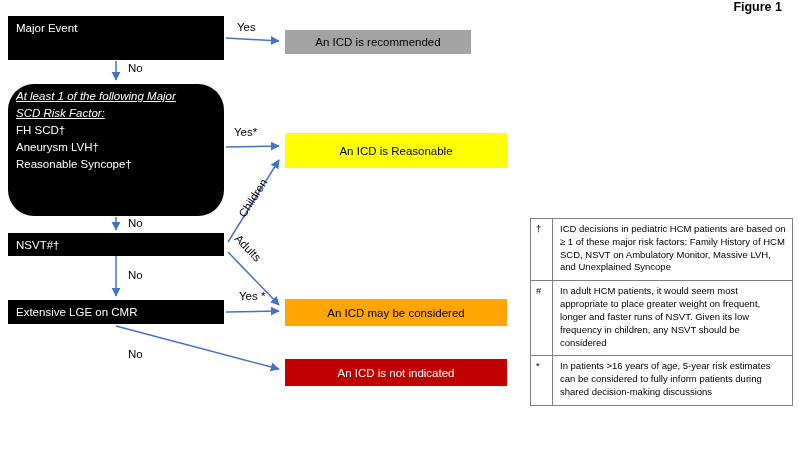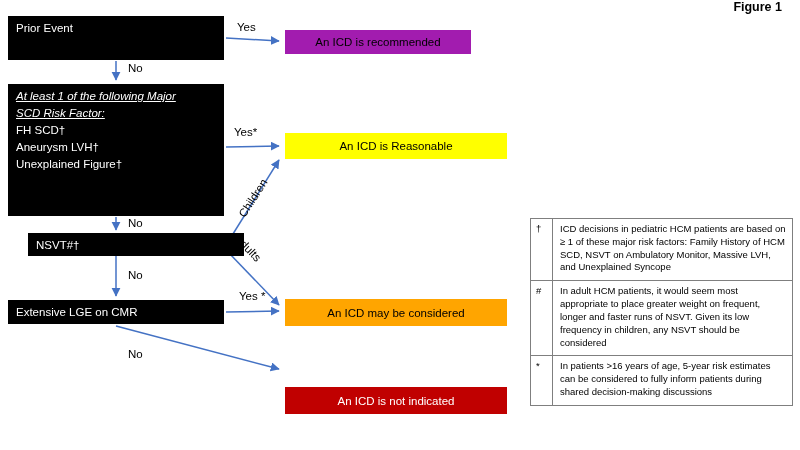--- a/index.html
+++ b/index.html
@@ -64,46 +64,46 @@
     <line x1="228" y1="252" x2="279" y2="305" marker-end="url(#ah)"></line>
     <line x1="116" y1="256" x2="116" y2="296" marker-end="url(#ah)"></line>
     <line x1="226" y1="312" x2="279" y2="311" marker-end="url(#ah)"></line>
     <line x1="116" y1="326" x2="279" y2="369" marker-end="url(#ah)"></line>
   </g>
 </svg>
 
 <div class="abs figure-label">Figure 1</div>
 
 <div class="abs black-box" style="left:8px; top:16px; width:216px; height:44px;">
-  <div>Prior Event</div>
+  <div>Major Event</div>
 </div>
 
-<div class="abs black-box" style="left:8px; top:84px; width:216px; height:132px;">
+<div class="abs black-box" style="left:8px; top:84px; width:216px; height:132px;border-radius:26px;">
   <div class="heading-line">At least 1 of the following Major</div>
   <div class="heading-line">SCD Risk Factor:</div>
   <div>FH SCD†</div>
   <div>Aneurysm LVH†</div>
-  <div>Unexplained Figure†</div>
+  <div>Reasonable Syncope†</div>
 </div>
 
-<div class="abs black-box" style="left:8px; top:233px; width:216px; height:23px;margin-left:20px;">
+<div class="abs black-box" style="left:8px; top:233px; width:216px; height:23px;">
   <div>NSVT#†</div>
 </div>
 
 <div class="abs black-box" style="left:8px; top:300px; width:216px; height:24px;">
   <div>Extensive LGE on CMR</div>
 </div>
 
-<div class="abs outcome-box" style="left: 285px; top: 30px; width: 186px; height: 24px; background: #a21caf;">An ICD is recommended</div>
+<div class="abs outcome-box" style="left: 285px; top: 30px; width: 186px; height: 24px; background: #a3a3a3;">An ICD is recommended</div>
 
-<div class="abs outcome-box" style="left: 285px; top: 133px; width: 222px; height: 26px; background: rgb(255, 255, 0);">An ICD is Reasonable</div>
+<div class="abs outcome-box" style="left: 285px; top: 133px; width: 222px; height: 35px; background: rgb(255, 255, 0);">An ICD is Reasonable</div>
 
 <div class="abs outcome-box" style="left: 285px; top: 299px; width: 222px; height: 27px; background: rgb(255, 165, 0); text-align: center;">An ICD may be considered</div>
 
-<div class="abs outcome-box white-text" style="left: 285px; top: 359px; width: 222px; height: 27px; background: rgb(192, 0, 0); margin-top: 28px;">An ICD is not indicated</div>
+<div class="abs outcome-box white-text" style="left: 285px; top: 359px; width: 222px; height: 27px; background: rgb(192, 0, 0);">An ICD is not indicated</div>
 
 <div class="abs edge-label" style="left:237px; top:21px;text-align:right;">Yes</div>
 <div class="abs edge-label" style="left:128px; top:62px;">No</div>
 <div class="abs edge-label" style="left:234px; top:126px;">Yes*</div>
 <div class="abs edge-label rotated" style="left:222px; top:192px; width:62px; text-align:center; transform:rotate(-57deg);">Children</div>
 <div class="abs edge-label" style="left:128px; top:217px;">No</div>
 <div class="abs edge-label rotated" style="left:224px; top:242px; width:48px; text-align:center; transform:rotate(46deg);">Adults</div>
 <div class="abs edge-label" style="left:128px; top:269px;">No</div>
 <div class="abs edge-label" style="left:239px; top:290px;">Yes *</div>
 <div class="abs edge-label" style="left:128px; top:348px;">No</div>

